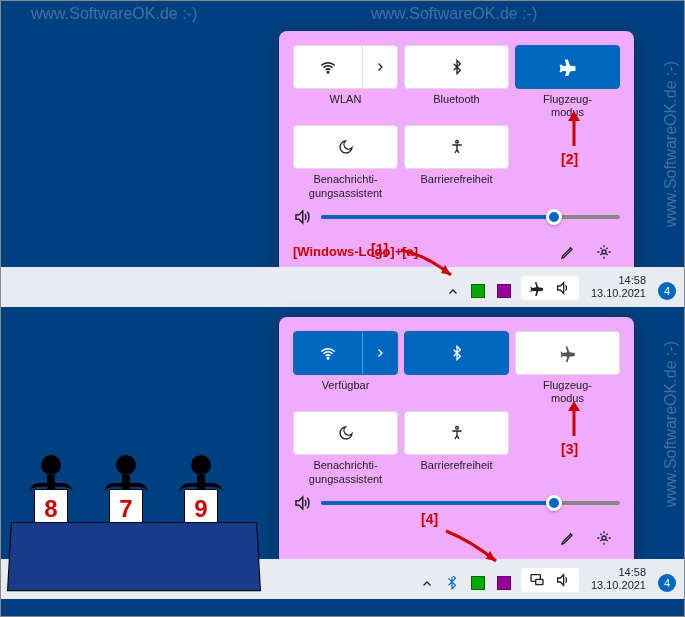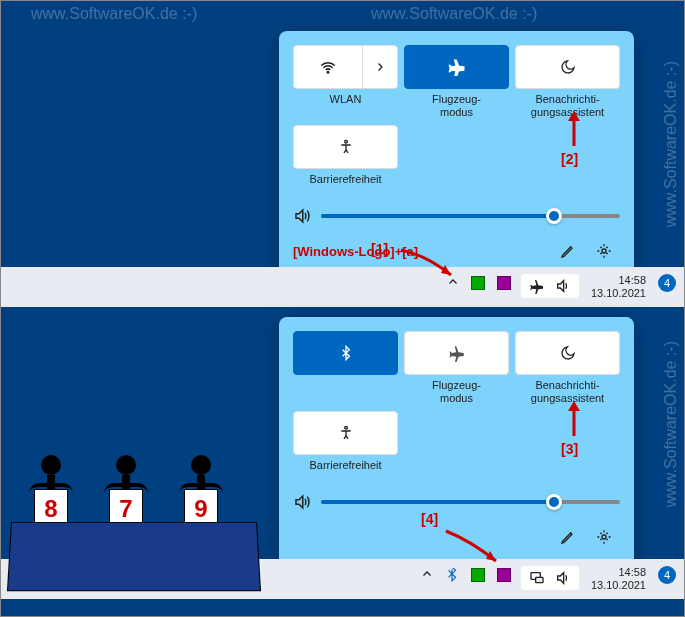--- a/index.html
+++ b/index.html
@@ -1,39 +1,39 @@
 <!DOCTYPE html>
 <html><head>
 <meta charset="utf-8">
 <style>
 *{box-sizing:border-box;margin:0;padding:0;font-family:"Segoe UI",Arial,sans-serif}
 body{width:685px;height:617px;background:#004080;position:relative;overflow:hidden;border:1px solid #888}
 .wm{position:absolute;color:rgba(255,255,255,.25);font-size:16px;white-space:nowrap;pointer-events:none}
 .wm-v{writing-mode:vertical-rl;transform:rotate(180deg)}
-.panel{position:absolute;width:355px;background:#7dd3fc;border-radius:8px;padding:14px;box-shadow:0 4px 20px rgba(0,0,0,.3)}
+.panel{position:absolute;width:355px;background:#f0abfc;border-radius:8px;padding:14px;box-shadow:0 4px 20px rgba(0,0,0,.3)}
 .tiles{display:grid;grid-template-columns:repeat(3,1fr);gap:6px;margin-bottom:4px}
 .tile{display:flex;flex-direction:column;align-items:center}
 .tile-btn{width:100%;height:44px;background:#fff;border:1px solid #ddd;border-radius:4px;display:flex;align-items:center;justify-content:center;cursor:pointer}
 .tile-btn.split{display:flex}
 .tile-btn.split .main{flex:1;display:flex;align-items:center;justify-content:center;border-right:1px solid #ddd;height:100%}
 .tile-btn.split .chev{width:34px;display:flex;align-items:center;justify-content:center;height:100%}
 .tile-btn.active{background:#0067c0;border-color:#0067c0;color:#fff}
 .tile-btn.active .main{border-right-color:rgba(255,255,255,.3)}
 .tile-label{font-size:11px;color:#222;text-align:center;margin-top:4px;line-height:1.2;min-height:26px}
 .vol-row{display:flex;align-items:center;gap:10px;margin-top:8px}
 .vol-row svg{flex-shrink:0}
 .slider{flex:1;height:4px;background:#888;border-radius:2px;position:relative}
 .slider-fill{position:absolute;left:0;top:0;bottom:0;background:#0067c0;border-radius:2px}
 .slider-thumb{position:absolute;width:16px;height:16px;background:#0067c0;border:3px solid #fff;border-radius:50%;top:50%;transform:translate(-50%,-50%);box-shadow:0 1px 3px rgba(0,0,0,.3)}
 .bottom-row{display:flex;justify-content:space-between;align-items:center;margin-top:10px}
 .hint{color:#c00;font-weight:bold;font-size:13px}
 .icon-btns{display:flex;gap:4px}
 .icon-btn{width:32px;height:32px;display:flex;align-items:center;justify-content:center;border-radius:4px;cursor:pointer}
 .taskbar{position:absolute;left:0;right:0;height:40px;background:#e8ecf2;display:flex;align-items:center;justify-content:flex-end;padding:0 8px;gap:6px}
-.tray{display:flex;align-items:flex-start;gap:8px}
+.tray{display:flex;align-items:flex-end;gap:8px}
 .tray-icon{display:flex;align-items:center;justify-content:center;cursor:pointer;padding:2px}
 .sq{width:14px;height:14px;border:1px solid}
 .sq.g{background:#0a0;border-color:#060}
 .sq.m{background:#909;border-color:#606}
 .clock{font-size:11px;line-height:1.2;text-align:right;color:#222;padding:0 4px}
 .badge{width:18px;height:18px;background:#0067c0;color:#fff;border-radius:50%;font-size:11px;display:flex;align-items:center;justify-content:center}
 .sys-group{background:#fff;border-radius:4px;padding:4px 8px;display:flex;gap:10px;align-items:center}
 .annot{position:absolute;color:#c00;font-weight:bold;font-size:14px;pointer-events:none}
 .arrow{position:absolute;pointer-events:none}
 .judges{position:absolute;left:8px;top:430px;width:250px;height:160px}
@@ -66,20 +66,28 @@
           </div>
         <div class="chev">
             <svg width="12" height="12" viewBox="0 0 24 24" fill="none" stroke="#222" stroke-width="2.5">
               <path d="M9 5l7 7-7 7"></path>
             </svg>
           </div>
       </div>
       <div class="tile-label">WLAN</div>
     </div>
     <div class="tile">
+      <div class="tile-btn">
+        <svg width="16" height="16" viewBox="0 0 24 24" fill="none" stroke="#222" stroke-width="2">
+            <path d="M7 7l10 10-5 5V2l5 5L7 17"></path>
+          </svg>
+      </div>
+      <div class="tile-label">Bluetooth</div>
+    </div>
+    <div class="tile">
       <div class="tile-btn active">
         <svg width="18" height="18" viewBox="0 0 24 24" fill="none" stroke="#fff" stroke-width="2">
             <path d="M21 12l-7-1-3-8h-2l2 8-6 1-2-2H2l1 4-1 4h1l2-2 6 1-2 8h2l3-8 7-1v-2z" fill="#fff"></path>
           </svg>
       </div>
       <div class="tile-label" style="white-space:pre-line">Flugzeug-
 modus</div>
     </div>
     <div class="tile">
       <div class="tile-btn">
@@ -152,20 +160,36 @@
     <div class="clock">
         <div>14:58</div>
         <div>13.10.2021</div>
       </div>
     <div class="badge">4</div>
   </div>
 </div>
 
 <div class="panel" style="left:278px;top:316px">
   <div class="tiles">
+    <div class="tile">
+      <div class="tile-btn split active">
+        <div class="main">
+            <svg width="18" height="18" viewBox="0 0 24 24" fill="none" stroke="#fff" stroke-width="2">
+              <path d="M3 10c5-5 13-5 18 0M6 13c3.5-3.5 8.5-3.5 12 0M9 16c1.8-1.8 4.2-1.8 6 0"></path>
+              <circle cx="12" cy="19" r="1" fill="#fff"></circle>
+            </svg>
+          </div>
+        <div class="chev">
+            <svg width="12" height="12" viewBox="0 0 24 24" fill="none" stroke="#fff" stroke-width="2.5">
+              <path d="M9 5l7 7-7 7"></path>
+            </svg>
+          </div>
+      </div>
+      <div class="tile-label">Verfügbar</div>
+    </div>
     <div class="tile">
       <div class="tile-btn active">
         <svg width="16" height="16" viewBox="0 0 24 24" fill="none" stroke="#fff" stroke-width="2">
             <path d="M7 7l10 10-5 5V2l5 5L7 17"></path>
           </svg>
       </div>
     </div>
     <div class="tile">
       <div class="tile-btn">
         <svg width="18" height="18" viewBox="0 0 24 24" fill="#555">

